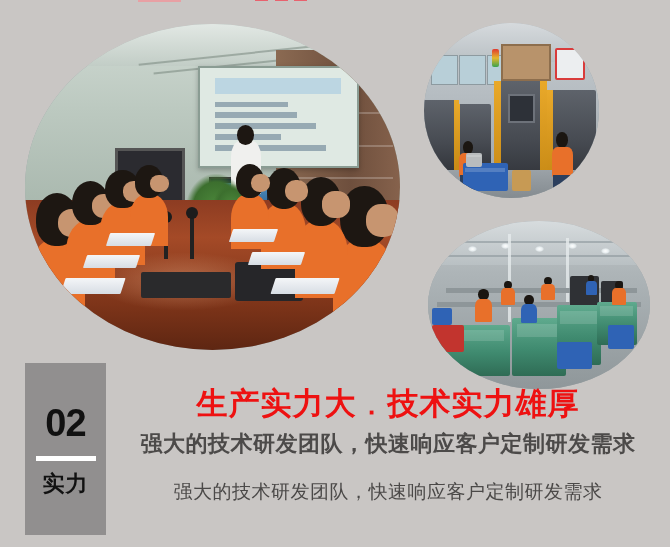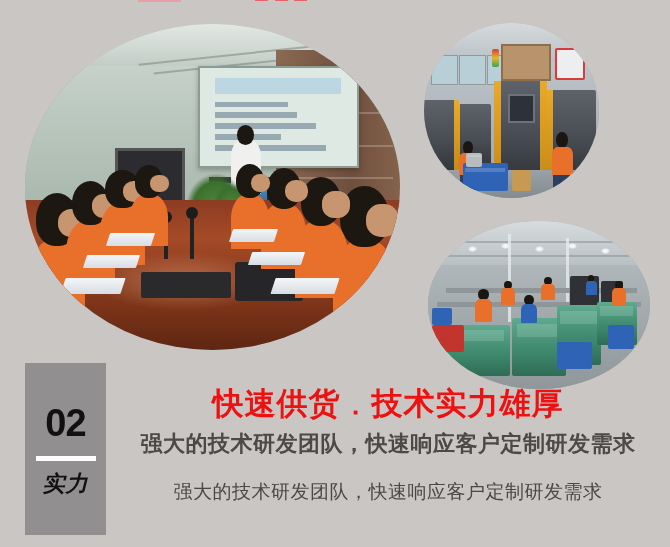--- a/index.html
+++ b/index.html
@@ -322,21 +322,20 @@
     background: #ffffff;
     margin-bottom: 12px;
   }
   #badge .badge-label {
     color: #111;
     font-weight: bold;
     font-size: 22px;
     line-height: 1;
     letter-spacing: 1px;
     text-align: center;
-    font-style: italic;
   }
 
   
   #textblock {
     position: absolute;
     left: 106px; top: 363px;
     width: 564px; height: 178px;
     text-align: center;
   }
   .headline {
@@ -572,21 +571,21 @@
   </div>
 
   <div id="badge">
     <div class="badge-number">02</div>
     <div class="badge-divider"></div>
     <div class="badge-label">实力</div>
   </div>
 
   <div id="textblock">
     <div class="headline">
-      <span>快速供货</span><span class="dot">．</span><span>技术实力雄厚</span>
+      <span>生产实力大</span><span class="dot">．</span><span>技术实力雄厚</span>
     </div>
     <div class="subhead">强大的技术研发团队，快速响应客户定制研发需求</div>
     <div class="bodylines">
       <div class="bodyline">强大的技术研发团队，快速响应客户定制研发需求</div>
     </div>
   </div>
 
 </div>
 
 </body></html>

